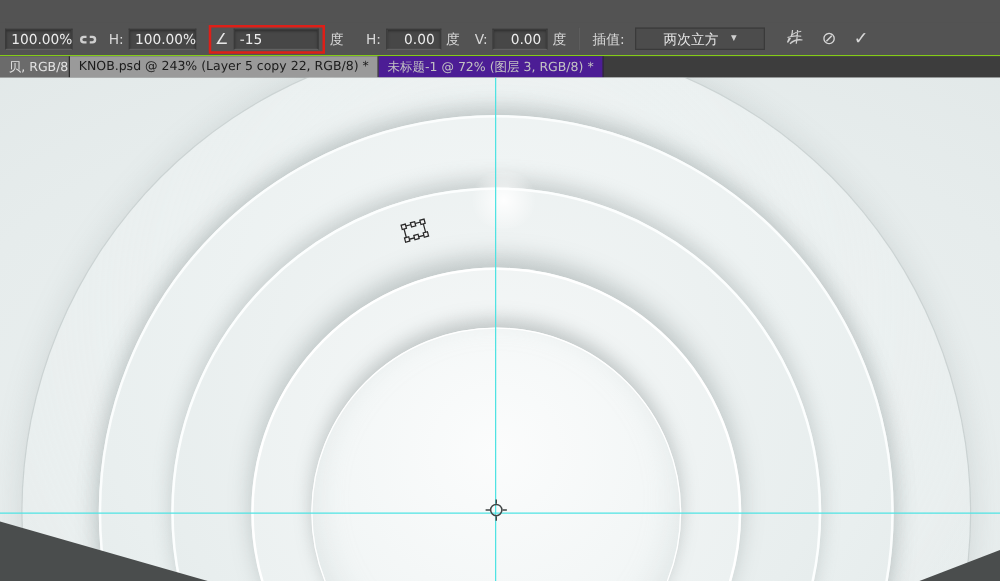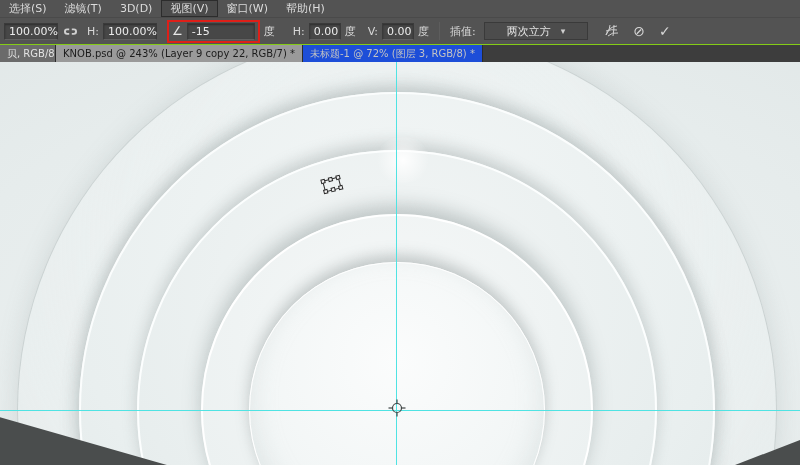--- a/index.html
+++ b/index.html
@@ -16,39 +16,39 @@
   
   .options-bar { position:absolute; top:18px; left:0; right:0; height:27px; background:#535353;
                  border-bottom:1px solid #84cc16; display:flex; align-items:center; font-size:11px; color:#e5e5e5; }
   .opt-field { background:#474747; border:1px solid #3a3a3a; border-bottom-color:#616161;
                height:17px; line-height:15px; padding:0 4px; color:#ececec;
                box-shadow: inset 0 1px 2px rgba(0,0,0,.35); white-space:nowrap; }
   .opt-label { margin:0 4px; color:#d8d8d8; }
   .w-field { width:54px; margin-left:4px; }
   .h-field { width:54px; }
   .angle-field { width:68px; }
-  .skew-field { width:32px; }
+  .skew-field { width:44px;text-align:right; }
   .link-wrap { margin:0 5px; display:flex; align-items:center; }
   .red-box { display:flex; align-items:center; border:2px solid #de1f18; padding:1px 3px; margin-left:10px; }
   .angle-glyph { margin-right:4px; color:#e8e8e8; font-size:12px; }
   .dropdown { display:flex; align-items:center; background:#4c4c4c; border:1px solid #3a3a3a;
               height:18px; padding:0 22px; margin-left:4px; }
   .dropdown .caret { margin-left:10px; font-size:9px; color:#cfcfcf; }
   .tool-icons { display:flex; align-items:center; margin-left:16px; gap:14px; }
   .tool-btn { color:#d6d6d6; font-size:14px; line-height:14px; cursor:default; }
   .sep { width:1px; height:18px; background:#464646; border-right:1px solid #5d5d5d; margin:0 6px; }
 
   
   .tab-bar { position:absolute; top:45px; left:0; right:0; height:17px; background:#3d3d3d;
              display:flex; font-size:10px; align-items:stretch; }
   .tab { display:flex; align-items:center; padding:0 7px; border-right:1px solid #2b2b2b;
          white-space:nowrap; overflow:hidden; }
   .tab.first { background:#6b6b6b; color:#e2e2e2; width:56px; }
   .tab.active { background:#9a9a9a; color:#1c1c1c; }
-  .tab.inactive { background:#1d4ed8; color:#c3c3c3; }
+  .tab.inactive { background:#4c1d95; color:#c3c3c3; }
 
   
   .canvas { position:absolute; top:62px; left:0; width:800px; height:403px; overflow:hidden;
             background: radial-gradient(ellipse 980px 640px at 50% 80%, #eff3f3 0%, #e6ecec 50%, #dae1e1 100%); }
 
   .ring { position:absolute; left:397px; top:348px; transform:translate(-50%,-50%); border-radius:50%; }
   .r-faint { width:760px; height:760px; border:1px solid rgba(145,158,158,.35);
              background: radial-gradient(circle at 50% 28%, rgba(250,253,253,.55), rgba(228,235,235,.15) 72%);
              box-shadow:0 0 24px rgba(125,138,138,.22); }
   .r1 { width:636px; height:636px; border:2px solid #fbfdfd;
@@ -75,28 +75,20 @@
   .guide-h { left:0; top:348px; width:800px; height:1px; }
 
   .crosshair { position:absolute; left:397px; top:348px; transform:translate(-50%,-50%); }
   .gizmo { position:absolute; left:318px; top:110px; }
 </style>
 </head>
 <body>
 
 <div class="app">
 
-  <div class="menu-bar">
-    <div class="menu-item">选择(S)</div>
-    <div class="menu-item">滤镜(T)</div>
-    <div class="menu-item">3D(D)</div>
-    <div class="menu-item boxed">视图(V)</div>
-    <div class="menu-item">窗口(W)</div>
-    <div class="menu-item">帮助(H)</div>
-  </div>
 
   <div class="options-bar">
     <div class="opt-field w-field">100.00%</div>
 
     <span class="link-wrap">
       <svg width="15" height="11" viewBox="0 0 15 11">
         <path d="M1 5.5 a3 3 0 0 1 3-3 h2.2 v1.8 H4.2 a1.3 1.3 0 0 0 0 2.6 h2 v1.8 H4 a3 3 0 0 1-3-3z" fill="#cfcfcf"></path>
         <path d="M14 5.5 a3 3 0 0 0-3-3 H8.8 v1.8 h2 a1.3 1.3 0 0 1 0 2.6 h-2 v1.8 H11 a3 3 0 0 0 3-3z" fill="#cfcfcf"></path>
       </svg>
     </span>
@@ -132,21 +124,21 @@
           <path d="M2 11 Q4 3 13 2 M2 7 Q7 5 13 6 M4 12 Q8 8 14 9 M6 1 Q6 6 2 11 M10 1 Q10 5 9 12" stroke="#cfcfcf" stroke-width="1" fill="none"></path>
         </svg>
       </span>
       <span class="tool-btn">⊘</span>
       <span class="tool-btn">✓</span>
     </div>
   </div>
 
   <div class="tab-bar">
     <div class="tab first">贝, RGB/8) *</div>
-    <div class="tab active">KNOB.psd @ 243% (Layer 9 copy 22, RGB/7) *</div>
+    <div class="tab active">KNOB.psd @ 243% (Layer 5 copy 22, RGB/8) *</div>
     <div class="tab inactive">未标题-1 @ 72% (图层 3, RGB/8) *</div>
   </div>
 
   <div class="canvas">
     <div class="ring r-faint"></div>
     <div class="ring r1"></div>
     <div class="ring r2"></div>
     <div class="ring r3"></div>
     <div class="ring r4"></div>
     <div class="glare"></div>

